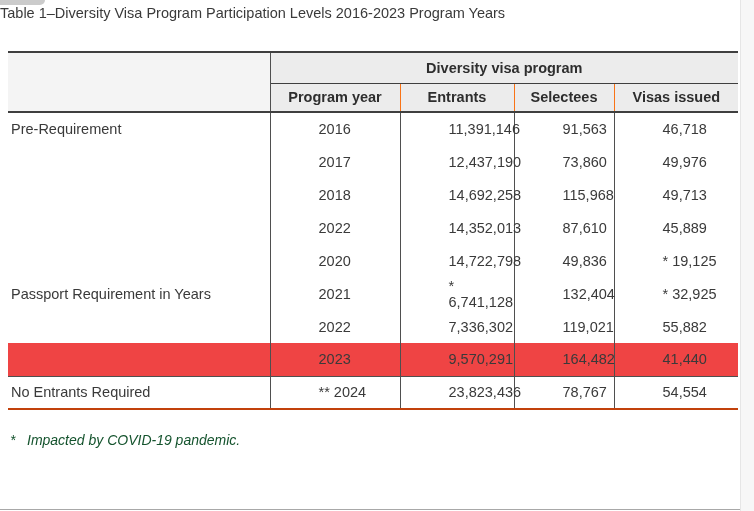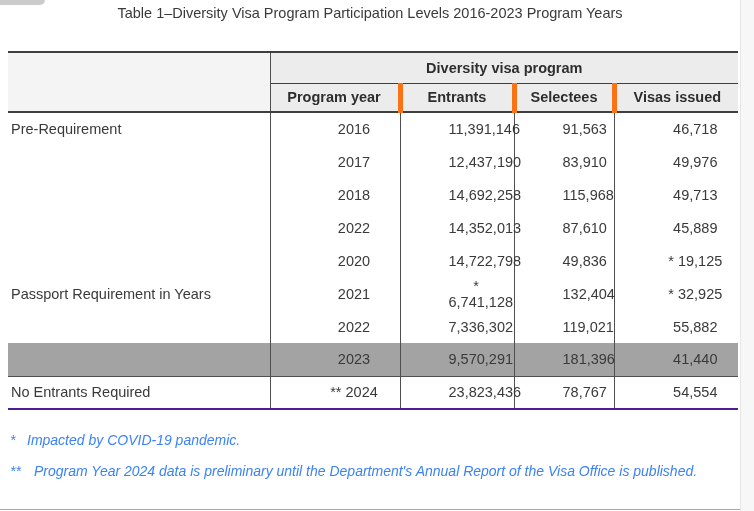--- a/index.html
+++ b/index.html
@@ -5,21 +5,21 @@
   * { box-sizing: border-box; }
   html,body { margin:0; padding:0; }
   body {
     width:754px; height:511px; position:relative; overflow:hidden;
     background:#ffffff;
     font-family:"Liberation Sans", sans-serif;
     color:#3a3a3a;
   }
   .page-title {
     position:absolute; top:4px; left:0; width:740px;
-    text-align:center; font-size:14.5px; line-height:18px; color:#3a3a3a;
+    text-align:left; font-size:14.5px; line-height:18px; color:#3a3a3a;
   }
   .tab-fragment {
     position:absolute; top:0; left:0; width:45px; height:5px;
     background:#cbcbcb; border-radius:0 0 6px 0;
   }
   .scroll-strip {
     position:absolute; top:0; right:0; width:14px; height:511px;
     background:#f7f7f7; border-left:1px solid #e6e6e6;
   }
   .table-wrap { position:absolute; left:8px; top:51px; }
@@ -27,32 +27,32 @@
     border-collapse:collapse; table-layout:fixed; width:730px;
     font-size:14.5px; color:#3a3a3a;
     border-top:2px solid #3f3f3f;
   }
   col.c1{width:262px;} col.c2{width:130px;} col.c3{width:114px;} col.c4{width:100px;} col.c5{width:124px;}
   thead { border-bottom:2px solid #3f3f3f; }
   thead th { font-weight:bold; color:#2e2e2e; }
   th.corner { background:#f4f4f4; border-right:1px solid #4f4f4f; }
   th.span-head { background:#ececec; border-bottom:1px solid #3f3f3f; height:31px; }
   tr.sub-head th { background:#ececec; height:29px; }
-  tr.sub-head th.div { border-right:5px solid #f97316; }
-  tbody { border-bottom:2px solid #4c1d95;margin-left:9px; }
+  tr.sub-head th.div { border-right:1px solid #f97316; }
+  tbody { border-bottom:2px solid #c2410c;margin-left:9px; }
   tbody tr { height:33px; }
   td { padding:0; vertical-align:middle; }
   td.label { text-align:left; padding-left:3px; border-right:1px solid #4f4f4f; }
-  td.num { text-align:center; padding-right:10px;padding-left:48px; }
+  td.num { text-align:left; padding-right:10px;padding-left:48px; }
   td.divider { border-right:1px solid #4f4f4f; }
-  tr.highlight td { background:#a3a3a3; }
+  tr.highlight td { background:#ef4444; }
   tr.group-start td { border-top:1px solid #4f4f4f; }
   .footnotes {
     position:absolute; left:10px; top:429px; width:692px;
-    font-style:italic; font-size:14px; line-height:22px; color:#3b82f6;
+    font-style:italic; font-size:14px; line-height:22px; color:#14532d;
   }
   .footnote { margin-bottom:9px; }
   .fn-marker { display:inline-block; }
   .fn-marker.one { width:17px; }
   .fn-marker.two { width:24px; }
   .bottom-divider {
     position:absolute; left:0; bottom:1px; width:740px; height:1px;
     background:#a8a8a8;
   }
 </style>
@@ -90,21 +90,21 @@
         <td class="label">Pre-Requirement</td>
         <td class="num divider">2016</td>
         <td class="num divider">11,391,146</td>
         <td class="num divider">91,563</td>
         <td class="num">46,718</td>
       </tr>
       <tr>
         <td class="label"></td>
         <td class="num divider">2017</td>
         <td class="num divider">12,437,190</td>
-        <td class="num divider">83,910</td>
+        <td class="num divider">73,860</td>
         <td class="num">49,976</td>
       </tr>
       <tr>
         <td class="label"></td>
         <td class="num divider">2018</td>
         <td class="num divider">14,692,258</td>
         <td class="num divider">115,968</td>
         <td class="num">49,713</td>
       </tr>
       <tr>
@@ -132,36 +132,33 @@
         <td class="label"></td>
         <td class="num divider">2022</td>
         <td class="num divider">7,336,302</td>
         <td class="num divider">119,021</td>
         <td class="num">55,882</td>
       </tr>
       <tr class="highlight">
         <td class="label"></td>
         <td class="num divider">2023</td>
         <td class="num divider">9,570,291</td>
-        <td class="num divider">181,396</td>
+        <td class="num divider">164,482</td>
         <td class="num">41,440</td>
       </tr>
       <tr class="group-start">
         <td class="label">No Entrants Required</td>
         <td class="num divider">** 2024</td>
         <td class="num divider">23,823,436</td>
         <td class="num divider">78,767</td>
         <td class="num">54,554</td>
       </tr>
     </tbody>
   </table>
 </div>
 
 <div class="footnotes">
   <div class="footnote">
     <span class="fn-marker one">*</span><span>Impacted by COVID-19 pandemic.</span>
   </div>
-  <div class="footnote">
-    <span class="fn-marker two">**</span><span>Program Year 2024 data is preliminary until the Department's Annual Report of the Visa Office is published.</span>
-  </div>
 </div>
 
 <div class="bottom-divider"></div>
 
 </body></html>

